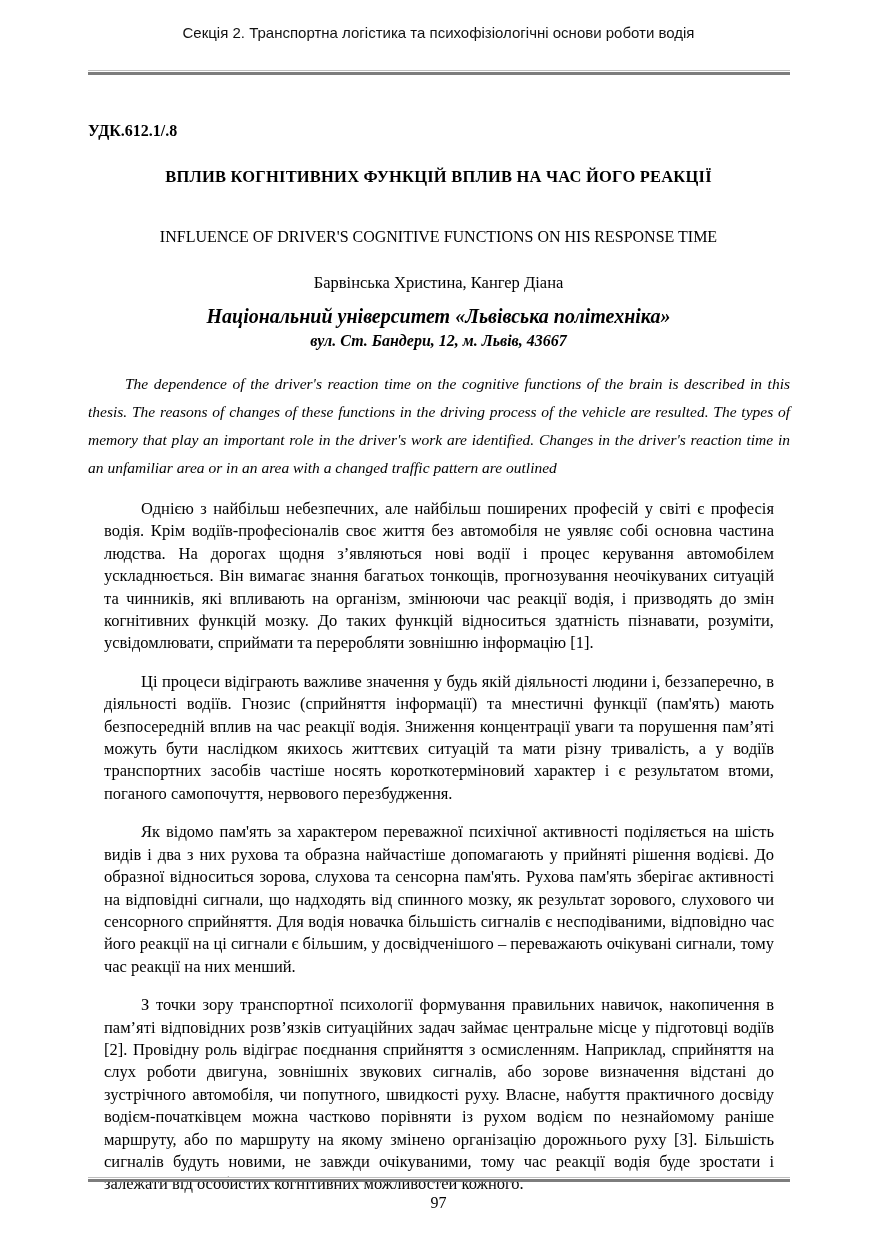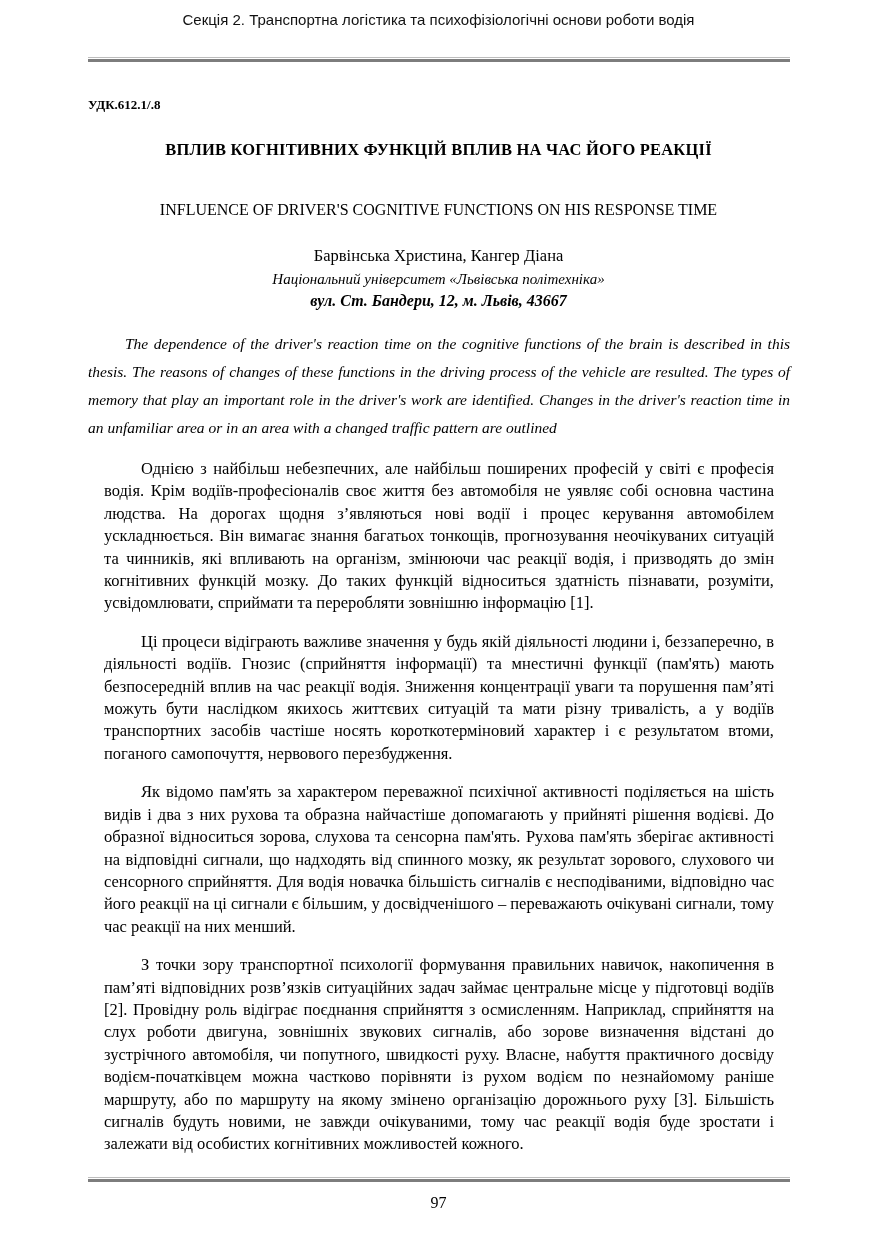--- a/index.html
+++ b/index.html
@@ -8,38 +8,38 @@
     width: 877px;
     height: 1240px;
     margin: 0 auto;
     background: #ffffff;
     color: #000000;
     font-family: "Liberation Serif", serif;
     overflow: hidden;
     box-sizing: border-box;
   }
   .running-header {
-    padding-top: 11px;
+    padding-top: 24px;
     text-align: center;
     font-family: "Liberation Sans", sans-serif;
     font-size: 15px;
     color: #111111;
   }
   .hrule {
     height: 5px;
     background: linear-gradient(to bottom,
       #bdbdbd 0px, #bdbdbd 1px,
       #ffffff 1px, #ffffff 2px,
       #7d7d7d 2px, #7d7d7d 5px);
   }
   .hrule.top { margin: 29px 87px 0 88px; }
   .udc {
-    margin: 35px 0 0 88px;
+    margin: 47px 0 0 88px;
     font-weight: bold;
-    font-size: 13px;
+    font-size: 16px;
   }
   .title-uk {
     margin: 27px 88px 0 88px;
     text-align: center;
     font-size: 16.5px;
     font-weight: bold;
     letter-spacing: 0.2px;
   }
   .title-en {
     margin: 41px 88px 0 88px;
@@ -47,24 +47,25 @@
     font-size: 16px;
     font-weight: normal;
   }
   .authors {
     margin-top: 27px;
     text-align: center;
     font-weight: normal;
     font-size: 16.5px;
   }
   .affiliation {
-    margin-top: 5px;
+    margin-top: 12px;
     text-align: center;
     font-style: italic;
-    font-size: 15px;
+    font-size: 20px;
+    font-weight: bold;
   }
   .address {
     margin-top: 4px;
     text-align: center;
     font-style: italic;
     font-weight: bold;
     font-size: 16px;
   }
   .abstract {
     margin: 20px 87px 0 88px;

